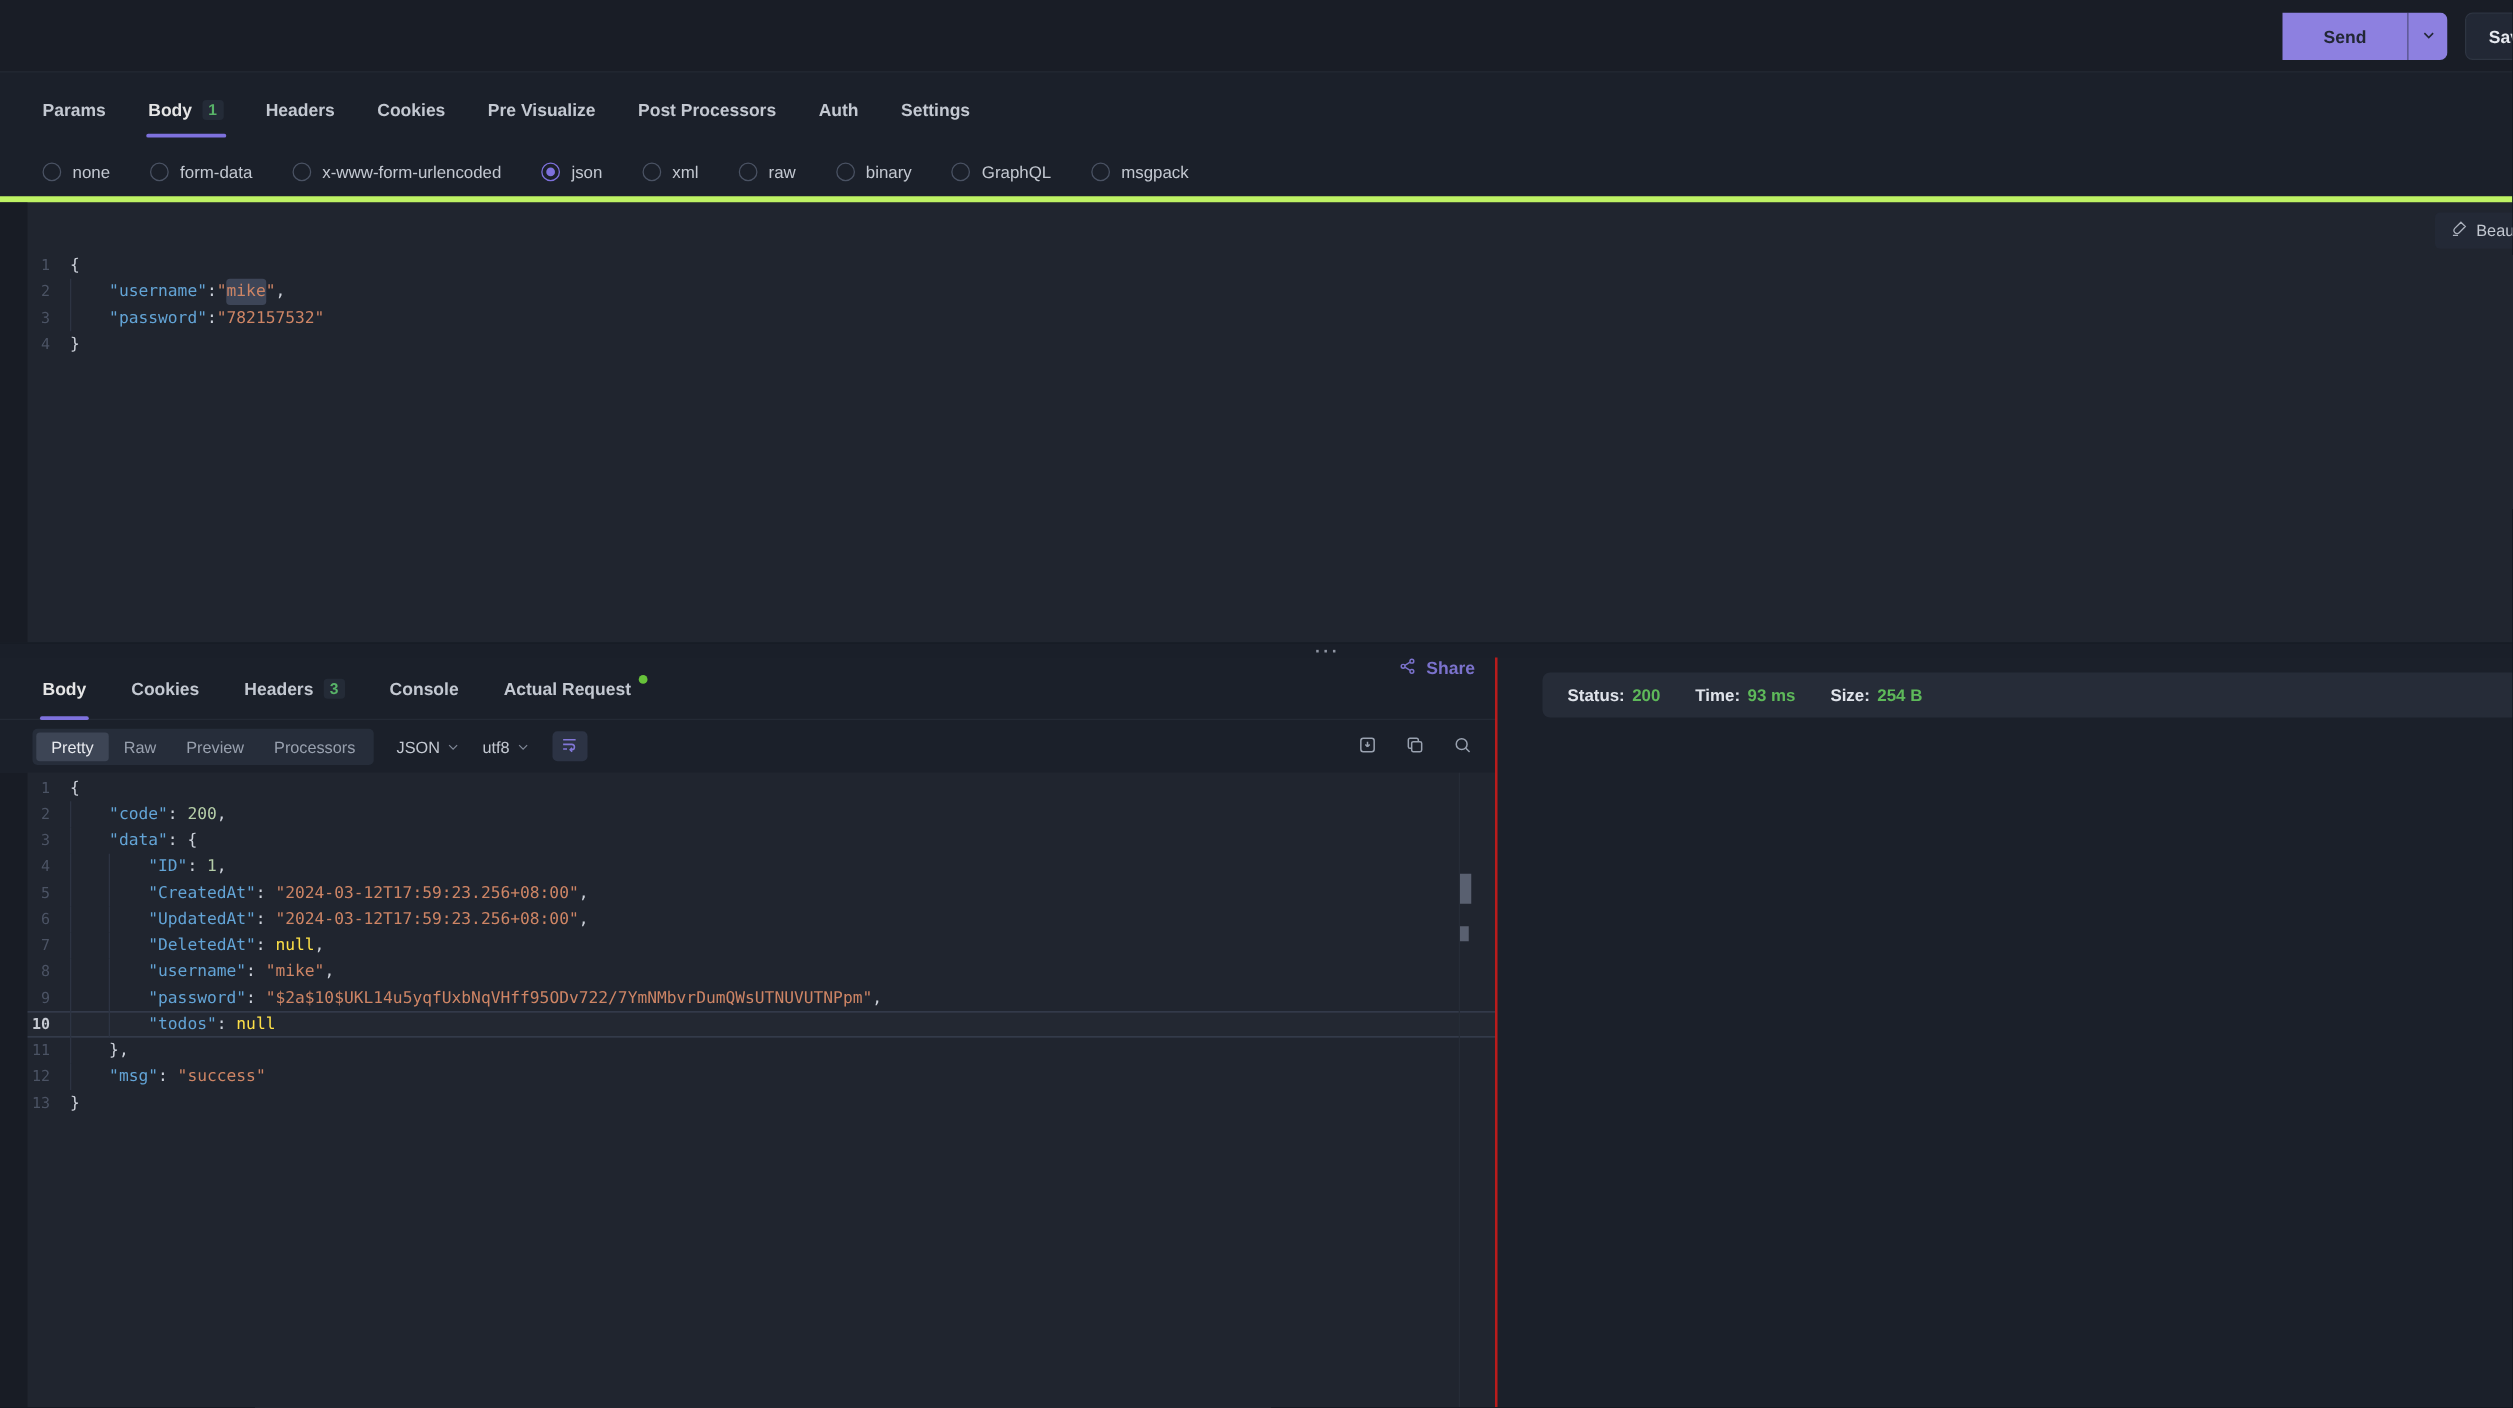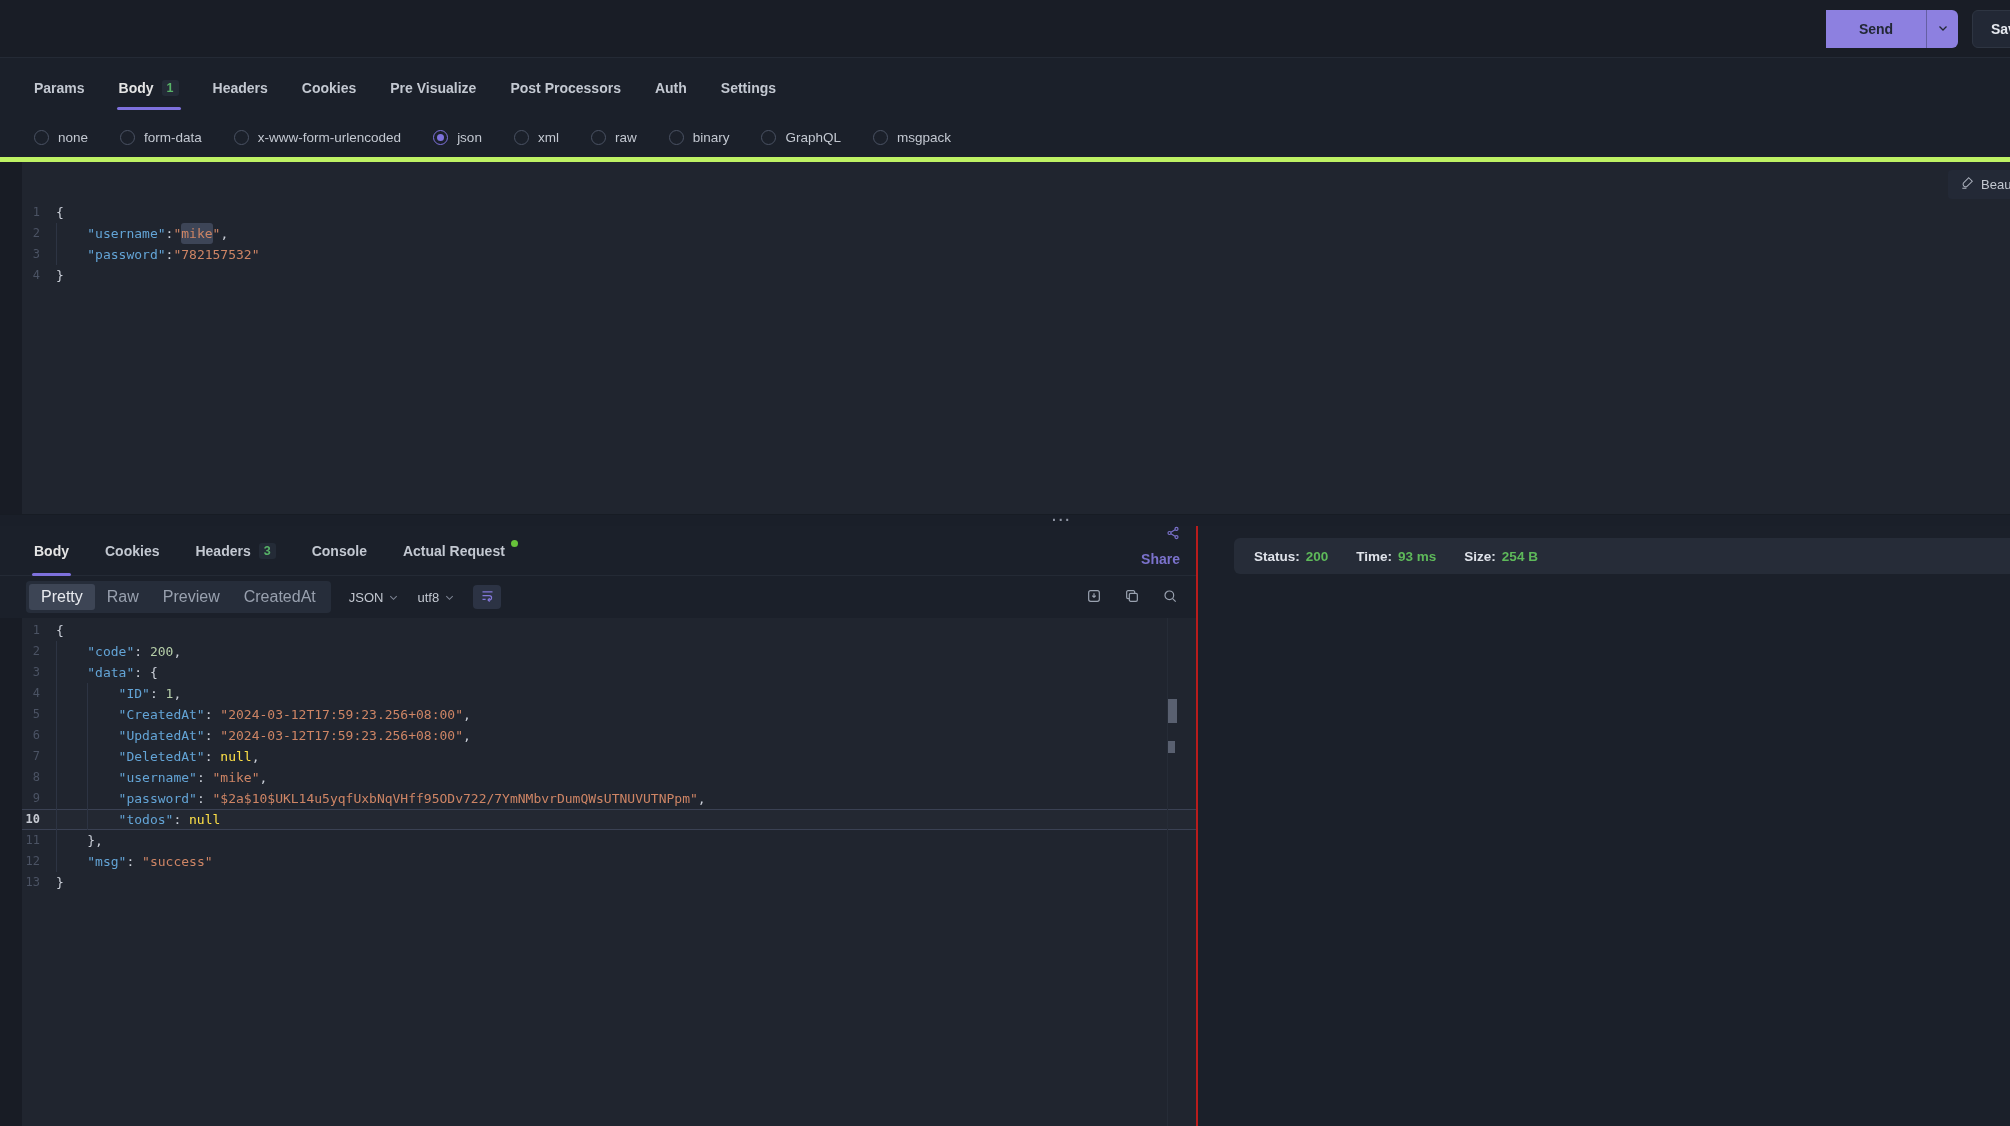--- a/index.html
+++ b/index.html
@@ -64,25 +64,25 @@
         letter-spacing:2px;line-height:10px;}
 
   
   .response{display:flex;height:600px;}
   .resp-left{flex:0 0 1196px;width:1196px;display:flex;flex-direction:column;box-sizing:border-box;}
   .resp-right{flex:1;border-left:2px solid #b91c1c;position:relative;background:#1b202a;text-decoration:underline;}
   .resp-tabs{height:50px;display:flex;align-items:center;padding-left:34px;gap:36px;border-bottom:1px solid #242a35;
              position:relative;box-sizing:border-box;}
   .resp-tabs .tab{height:100%;}
   .resp-tabs .tab.active::after{content:'';position:absolute;left:-2px;right:-2px;bottom:-1px;height:3px;background:#7e71dd;border-radius:2px;}
-  .share{position:absolute;right:16px;top:0;height:100%;display:flex;align-items:flex-end;gap:8px;color:#7b72cc;
-         font-size:14px;font-weight:600;cursor:pointer;flex-direction:column;}
+  .share{position:absolute;right:16px;top:0;height:100%;display:flex;align-items:flex-start;gap:8px;color:#7b72cc;
+         font-size:14px;font-weight:600;cursor:pointer;}
   .resp-toolbar{height:42px;display:flex;align-items:center;padding-left:26px;gap:18px;}
   .segmented{display:flex;background:#262d3a;border-radius:4px;padding:3px;}
-  .seg{padding:4px 12px;font-size:16px;color:#98a0ae;border-radius:3px;cursor:pointer;}
+  .seg{padding:4px 12px;font-size:13px;color:#98a0ae;border-radius:3px;cursor:pointer;}
   .seg.active{background:#3d4555;color:#e8eaef;}
   .dd{display:flex;align-items:center;gap:5px;font-size:13px;color:#c3c8d1;cursor:pointer;}
   .wrap-btn{width:28px;height:24px;background:#2c3344;border:none;border-radius:4px;display:flex;align-items:center;
             justify-content:center;color:#8277d8;cursor:pointer;}
   .resp-icons{margin-left:auto;display:flex;gap:22px;padding-right:18px;color:#9aa2b0;}
   .resp-icons .ibtn{background:none;border:none;color:#9aa2b0;padding:0;display:flex;cursor:pointer;}
   .response-code{flex:1;background:#20252f;position:relative;padding-top:2px;overflow:hidden;}
   .ruler-line{position:absolute;right:28px;top:0;bottom:0;width:1px;background:#262c37;}
   .rmark1{position:absolute;right:19px;top:81px;width:9px;height:24px;background:#596070;}
   .rmark2{position:absolute;right:21px;top:123px;width:7px;height:12px;background:#596070;}
@@ -267,21 +267,21 @@
           </span>
           <span>Share</span>
         </span>
       </nav>
 
       <div class="resp-toolbar">
         <div class="segmented" id="view-modes">
             <span class="seg active">Pretty</span>
             <span class="seg">Raw</span>
             <span class="seg">Preview</span>
-            <span class="seg">CreatedAt</span>
+            <span class="seg">Processors</span>
           </div>
         <span class="dd">
           <span>JSON</span>
           <span class="chev">
             <svg width="11" height="11" viewBox="0 0 24 24" fill="none" stroke="currentColor" stroke-width="2.2">
                 <path d="M5 9l7 7 7-7"></path>
               </svg>
           </span>
         </span>
         <span class="dd">

